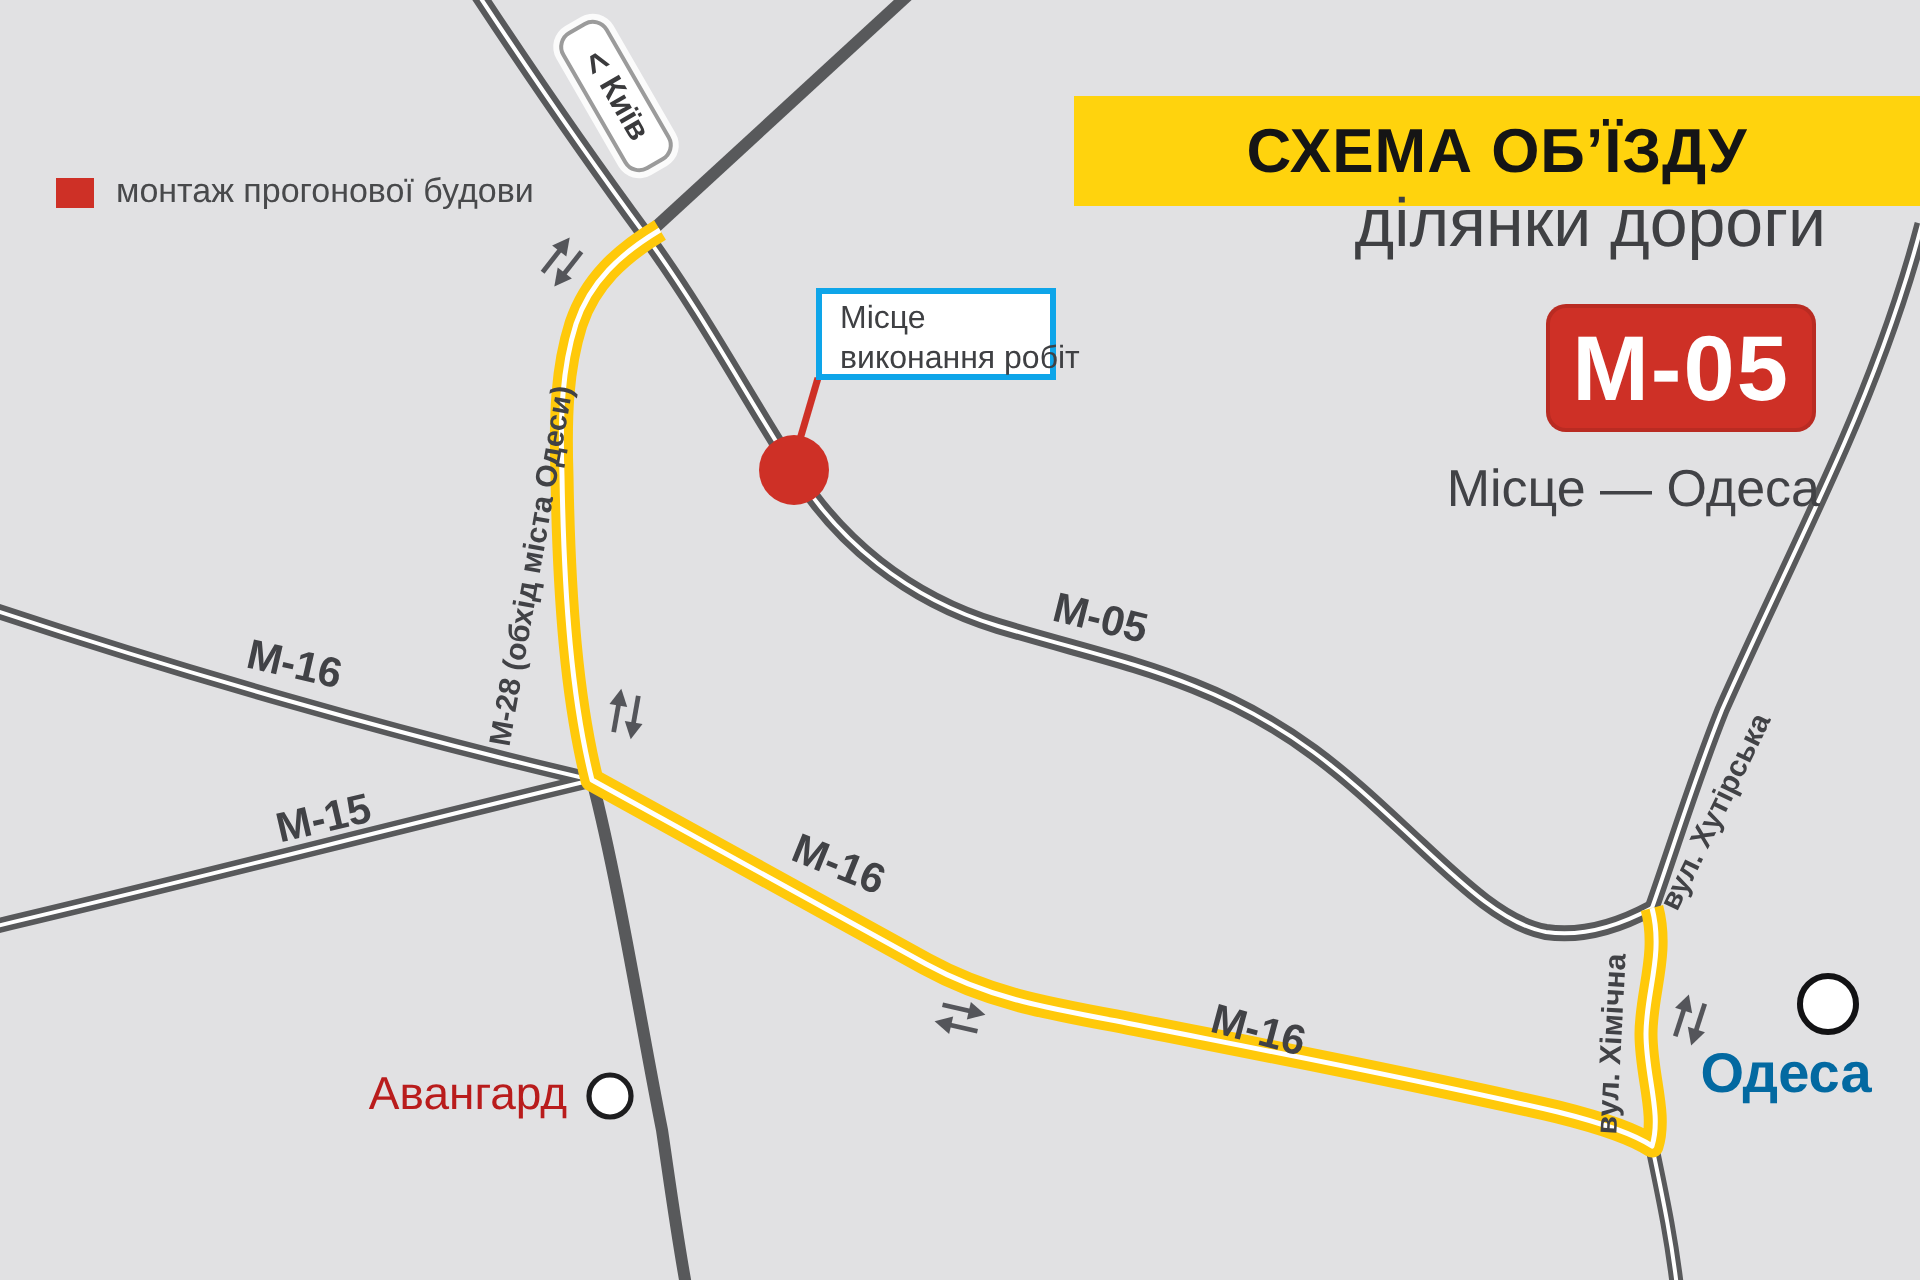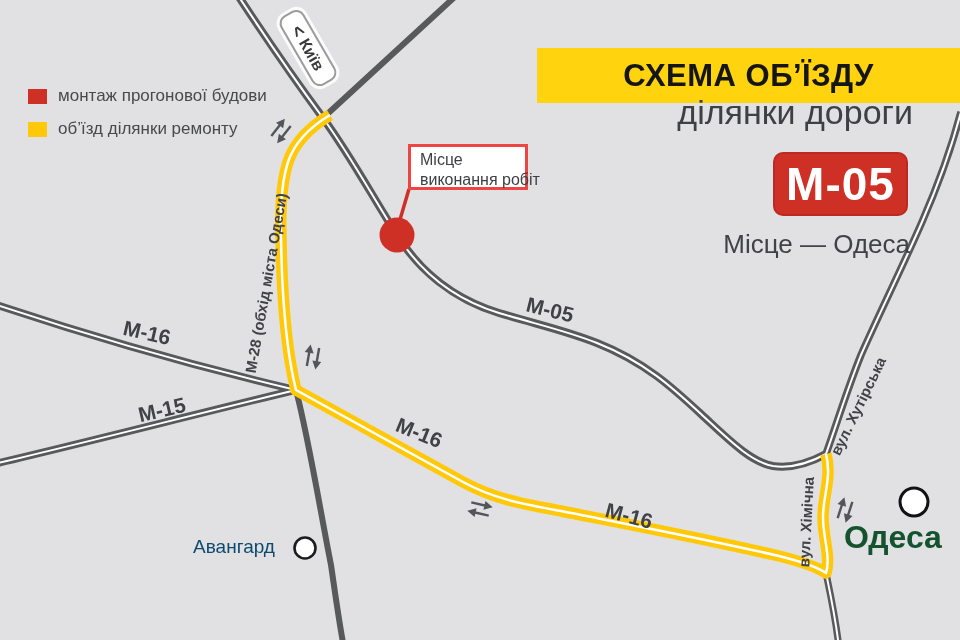--- a/index.html
+++ b/index.html
@@ -3,53 +3,53 @@
 <meta charset="utf-8">
 <style>
   html,body{margin:0;padding:0;}
   body{width:960px;height:640px;overflow:hidden;font-family:"Liberation Sans",sans-serif;}
   .stage{position:relative;width:960px;height:640px;background:#e1e1e3;overflow:hidden;}
   .stage svg{position:absolute;left:0;top:0;}
 
   .lbl{position:absolute;white-space:nowrap;color:#414246;transform:translate(-50%,-50%);}
   .road-lbl{font-size:21px;font-weight:700;}
   .street-lbl{font-size:15px;font-weight:700;}
-  .city-lbl{font-size:19px;font-weight:400;color:#0c4a6e;}
+  .city-lbl{font-size:23px;font-weight:400;color:#b91c1c;}
 
   #lbl-m05{left:550px;top:310px;transform:translate(-50%,-50%) rotate(14deg);}
   #lbl-m16a{left:147px;top:333px;transform:translate(-50%,-50%) rotate(13deg);}
   #lbl-m15{left:162px;top:410px;transform:translate(-50%,-50%) rotate(-13deg);}
   #lbl-m16b{left:419px;top:433px;transform:translate(-50%,-50%) rotate(22deg);}
   #lbl-m16c{left:629px;top:516px;transform:translate(-50%,-50%) rotate(15deg);}
   #lbl-m28{left:266px;top:283px;transform:translate(-50%,-50%) rotate(-80deg);}
   #lbl-khut{left:858px;top:406px;transform:translate(-50%,-50%) rotate(-64deg);}
   #lbl-khim{left:806px;top:522px;transform:translate(-50%,-50%) rotate(-87deg);}
   #lbl-avangard{left:234px;top:547px;}
-  #lbl-odesa{left:893px;top:537px;font-size:32px;font-weight:700;color:#14532d;}
+  #lbl-odesa{left:893px;top:537px;font-size:28px;font-weight:700;color:#0369a1;}
 
   .banner{position:absolute;left:537px;top:48px;right:0;height:55px;background:#ffd30d;
           display:flex;align-items:center;justify-content:center;}
   .banner-title{font-size:31px;font-weight:700;color:#151515;letter-spacing:0.5px;}
   .subtitle{position:absolute;top:93px;right:47px;font-size:34px;color:#3f4043;}
   .badge{position:absolute;top:152px;right:52px;width:135px;height:64px;background:#ce3026;
          border-radius:10px;display:flex;align-items:center;justify-content:center;
          box-shadow:inset 0 0 0 2px rgba(0,0,0,0.10);}
   .badge-text{color:#fff;font-size:46px;font-weight:700;letter-spacing:1px;}
   .route{position:absolute;top:229px;right:50px;font-size:26px;color:#414246;}
   .km{position:absolute;top:255px;right:52px;font-size:27px;font-weight:700;color:#414246;}
 
   .legend{position:absolute;left:28px;top:86px;}
   .legend-row{display:flex;align-items:center;margin-bottom:13px;text-align:right;}
   .swatch{width:19px;height:15px;margin-right:11px;flex:none;}
   .sw-red{background:#ce3026;}
   .sw-yellow{background:#ffc90a;}
   .legend-label{font-size:17px;color:#48494b;}
 
   .callout{position:absolute;left:408px;top:144px;width:120px;height:46px;box-sizing:border-box;
-           background:#fff;border:3px solid #ef4444;padding:3px 0 0 9px;}
+           background:#fff;border:3px solid #0ea5e9;padding:3px 0 0 9px;}
   .callout div{font-size:16px;line-height:20px;color:#3f4043;white-space:nowrap;}
 
   .sign{position:absolute;left:308px;top:48px;width:80px;height:27px;box-sizing:border-box;
         transform:translate(-50%,-50%) rotate(60deg);
         background:#fff;border:2px solid #9b9b9b;border-radius:9px;
         box-shadow:0 0 0 3px rgba(255,255,255,0.85);
         display:flex;align-items:center;justify-content:center;}
   .sign-arrow{font-size:17px;font-weight:700;color:#3a3a3c;margin-right:5px;transform:scaleY(1.1);}
   .sign-label{font-size:16px;font-weight:700;color:#3a3a3c;}
 </style>
@@ -104,24 +104,20 @@
   <div class="badge">
     <span class="badge-text">М-05</span>
   </div>
   <div class="route">Місце — Одеса</div>
 
   <div class="legend">
     <div class="legend-row">
       <span class="swatch sw-red"></span>
       <span class="legend-label">монтаж прогонової будови</span>
     </div>
-    <div class="legend-row">
-      <span class="swatch sw-yellow"></span>
-      <span class="legend-label">об’їзд ділянки ремонту</span>
-    </div>
   </div>
 
   <div class="callout">
     <div>Місце</div>
     <div>виконання робіт</div>
   </div>
 
   <div class="sign">
     <span class="sign-arrow">&lt;</span>
     <span class="sign-label">Київ</span>

